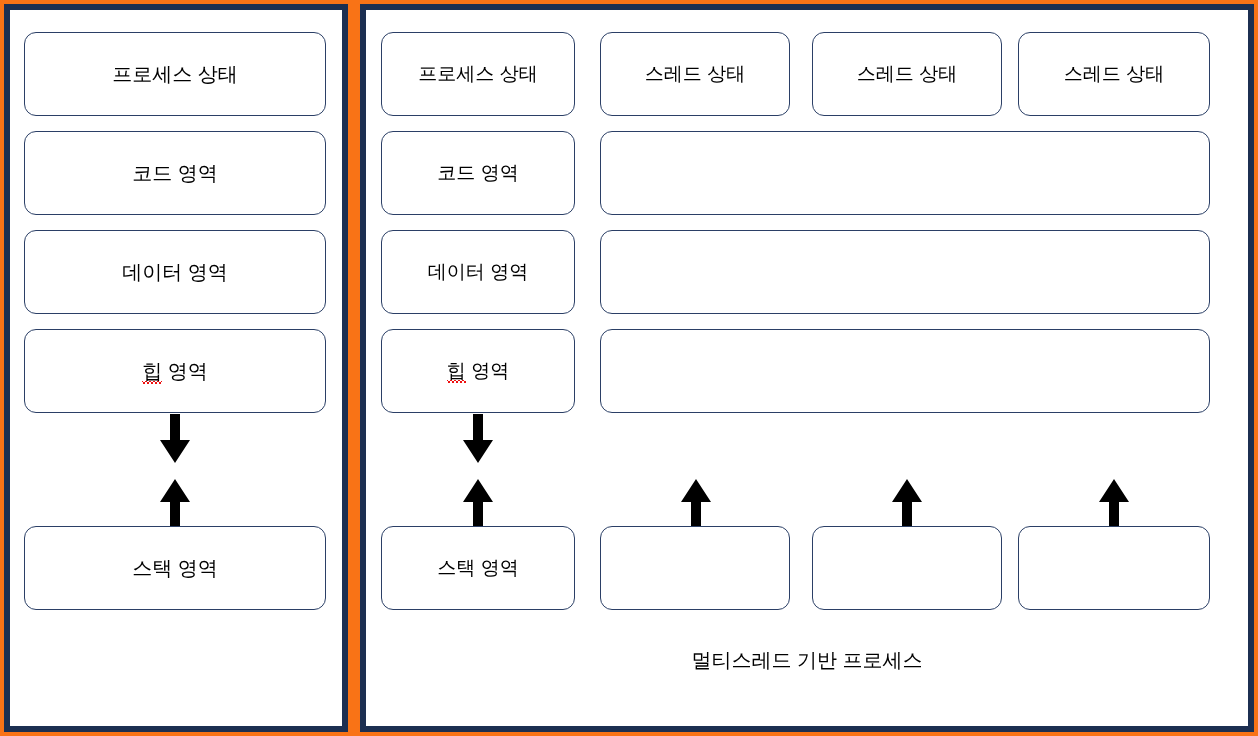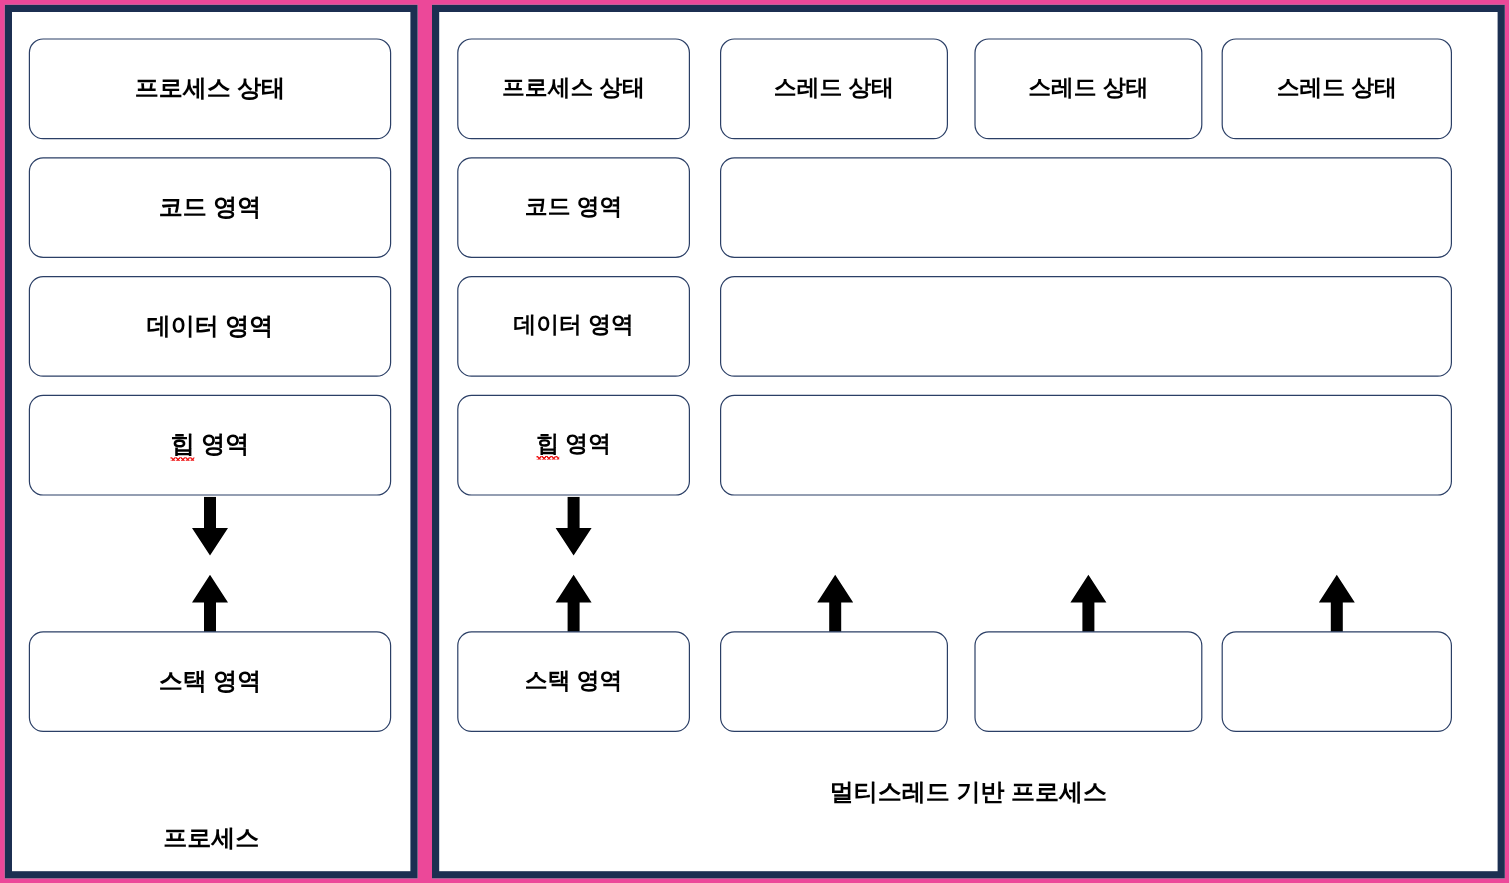--- a/index.html
+++ b/index.html
@@ -9,22 +9,21 @@
     height: 736px;
     background: #ffffff;
     font-family: "Liberation Sans", "DejaVu Sans", sans-serif;
     overflow: hidden;
   }
 
   .canvas {
     position: relative;
     width: 1258px;
     height: 736px;
-    background: #ec4899;
-    font-weight: bold;
+    background: #f97316;
   }
 
   
   .panel {
     position: absolute;
     border: 6px solid #1c2f51;
     background: #ffffff;
   }
   .panel-left  { left: 4px;   top: 4px; width: 344px;  height: 728px; }
   .panel-right { left: 360px; top: 4px; width: 894px;  height: 728px; }
@@ -118,21 +117,20 @@
     <div class="arrow" style="left:148px; top:468px; width:34px; height:50px;">
       <svg viewBox="0 0 34 50" preserveAspectRatio="none">
         <polygon points="17,1 32,24 22,24 22,50 12,50 12,24 2,24" fill="#000000"></polygon>
       </svg>
     </div>
 
     <div class="box" style="left:14px;  top:516px; width:302px; height:84px;">
       <span class="box-label">스택 영역</span>
     </div>
 
-    <div class="caption" style="left:0; top:675px; width:332px;">프로세스</div>
   </div>
 
   <div class="panel panel-right">
 
     <div class="box" style="left:15px; top:22px;  width:194px; height:84px;">
       <span class="box-label sm">프로세스 상태</span>
     </div>
 
     <div class="box" style="left:15px; top:121px; width:194px; height:84px;">
       <span class="box-label sm">코드 영역</span>

